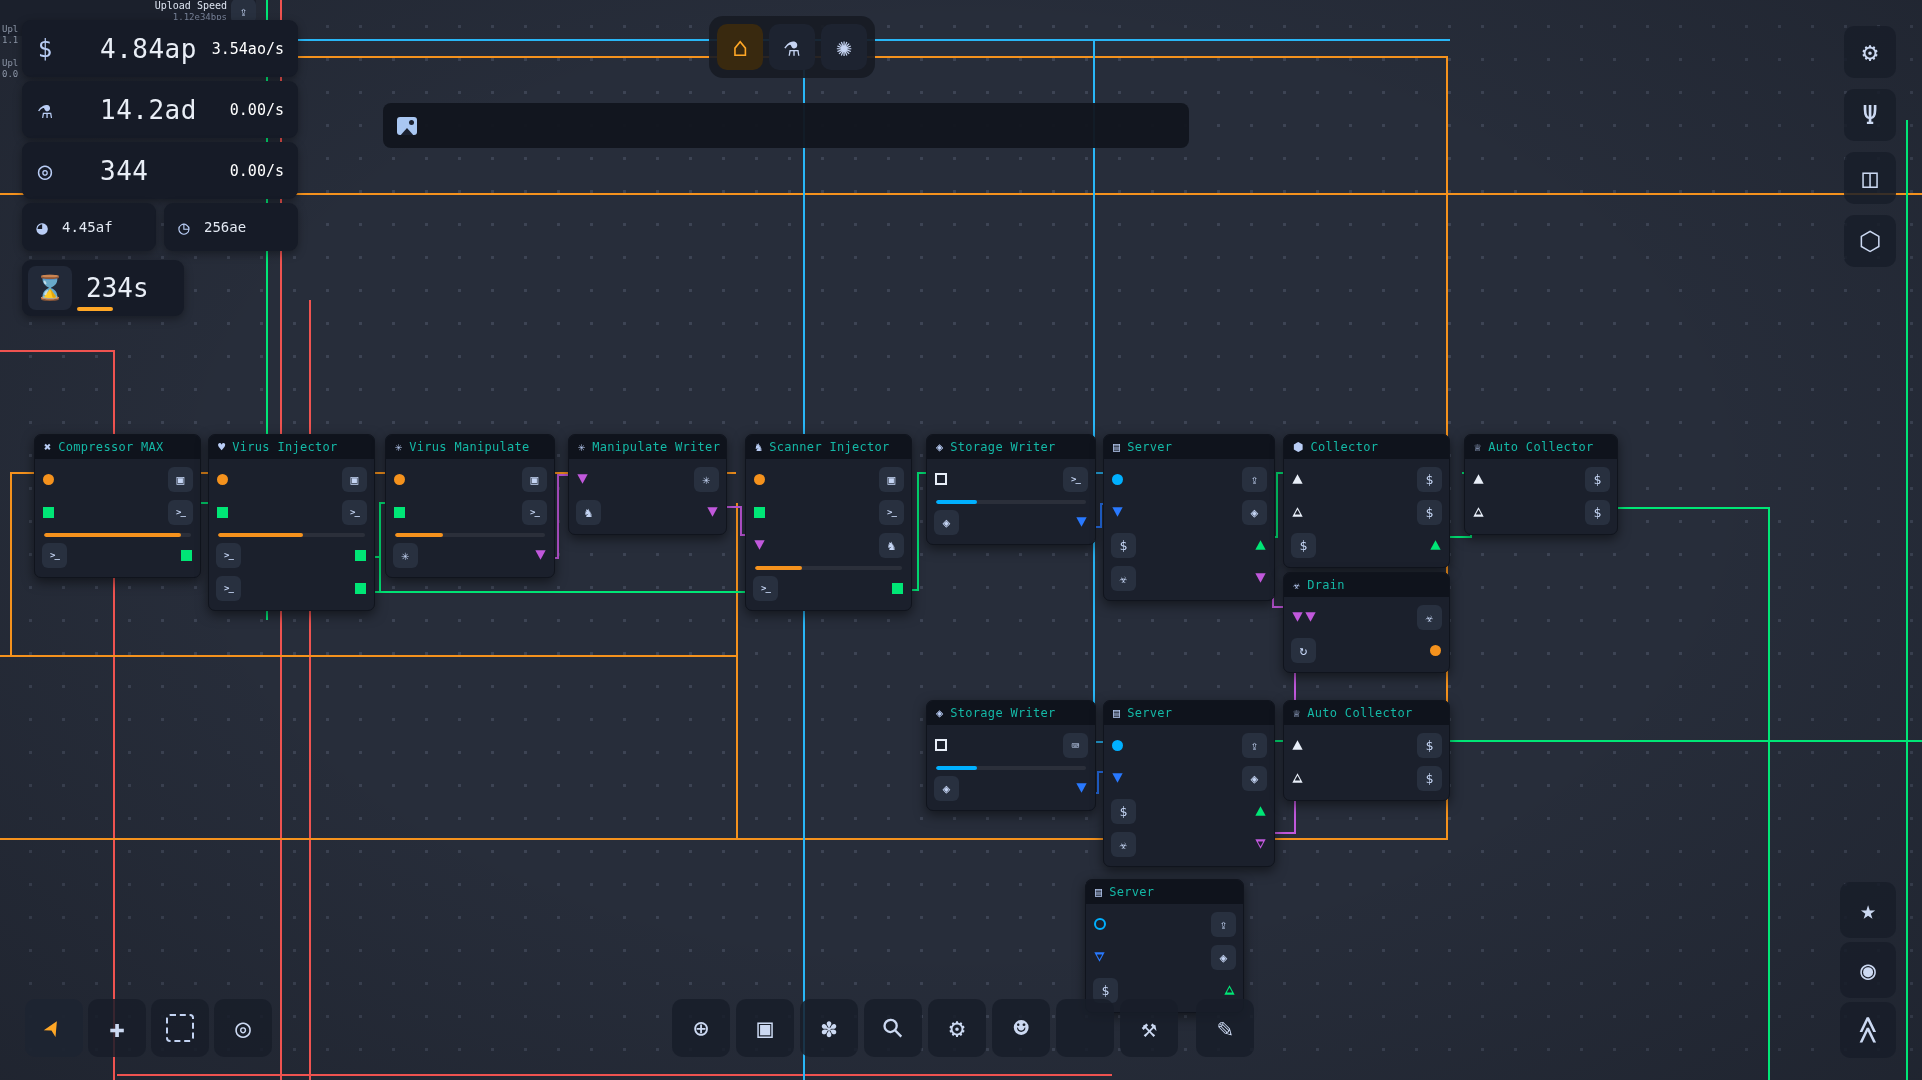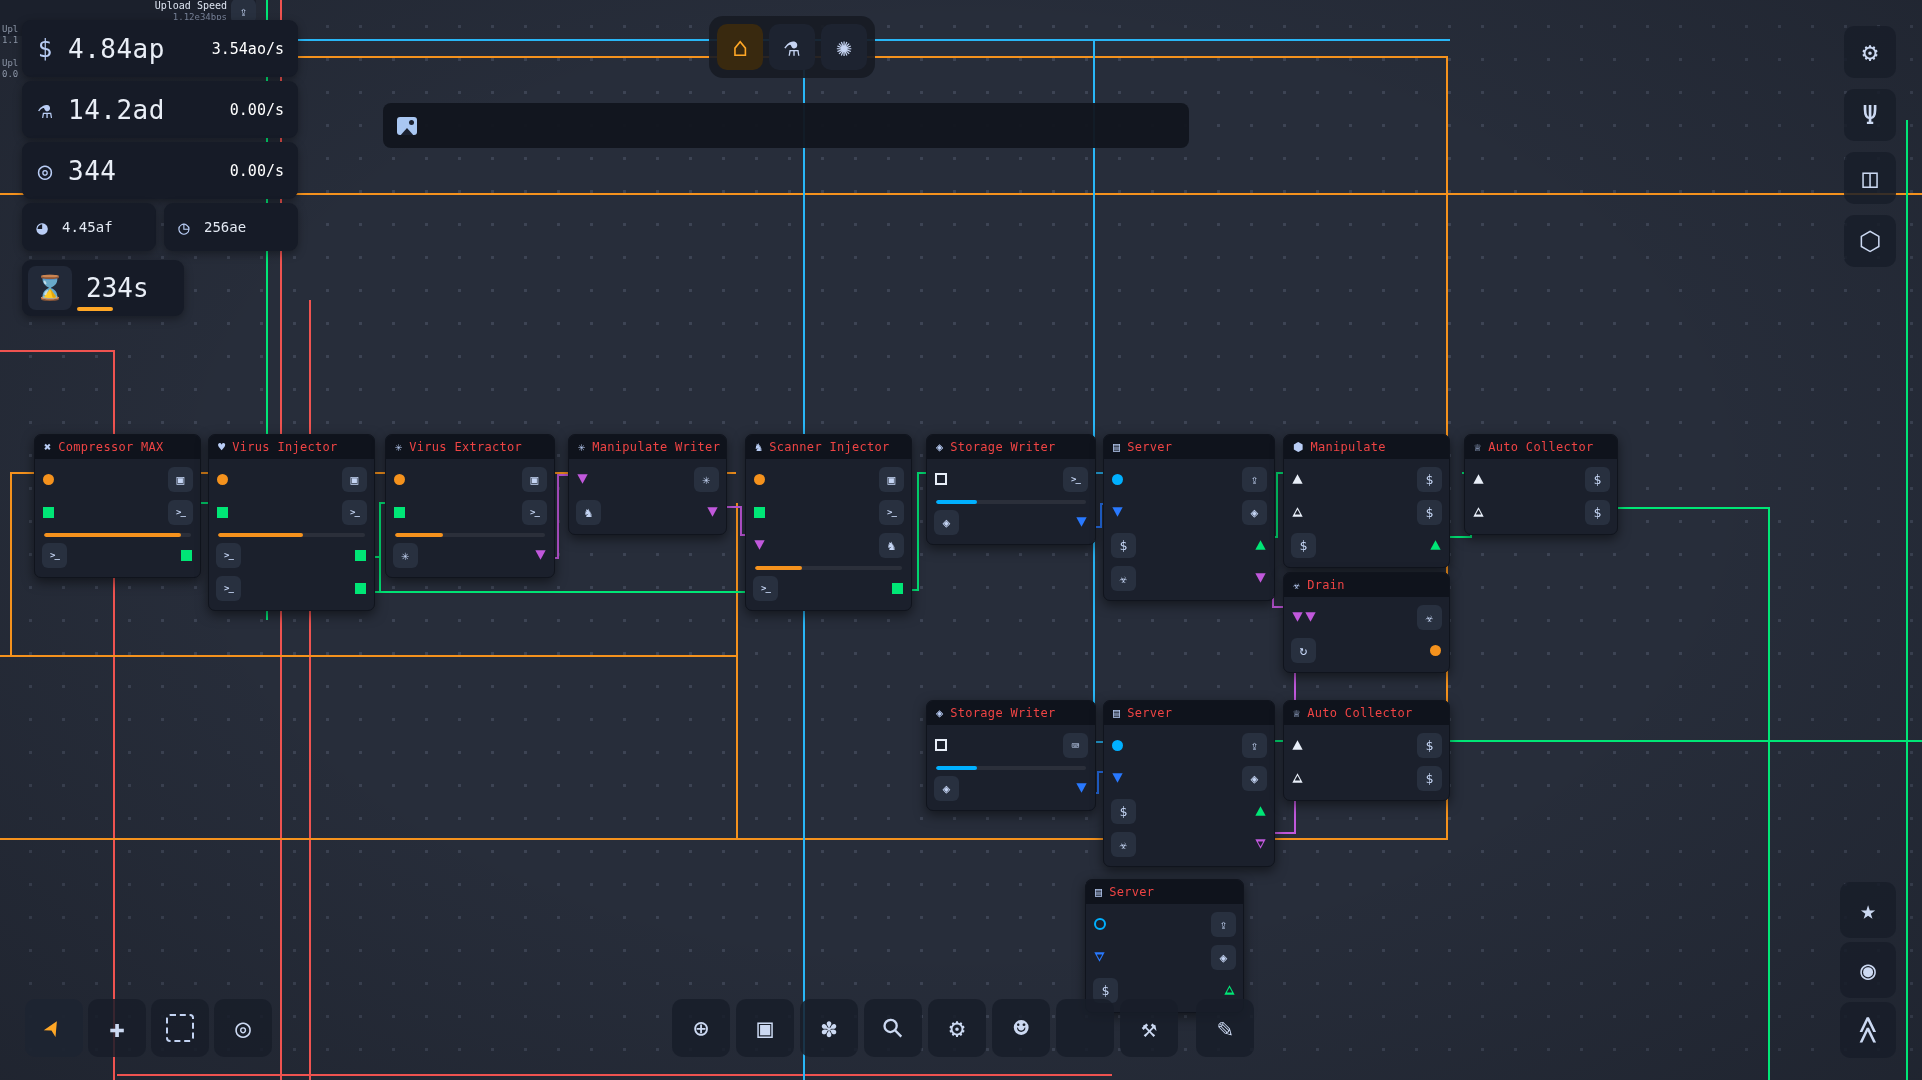--- a/index.html
+++ b/index.html
@@ -10,21 +10,21 @@
     font-family:"DejaVu Sans Mono","Liberation Mono",monospace;color:#d8dfee;}
   #stage::after{content:"";position:absolute;inset:0;pointer-events:none;
     background:radial-gradient(ellipse at 50% 45%,rgba(0,0,0,0) 55%,rgba(10,12,18,.25) 100%);}
   .wire{position:absolute;z-index:1;}
   
   .node{position:absolute;z-index:5;background:#1b202c;border-radius:7px;
     box-shadow:0 4px 12px rgba(0,0,0,.5);border:1px solid #10141d;}
   .nhead{display:flex;align-items:center;gap:7px;background:#0f131c;
     border-radius:6px 6px 0 0;padding:4px 9px;min-height:16px;}
   .nhead .hic{color:#b9cdf5;font-size:12px;line-height:1;}
-  .nhead .ttl{font-size:12px;color:#ef4444;white-space:nowrap;letter-spacing:.3px;}
+  .nhead .ttl{font-size:12px;color:#14b8a6;white-space:nowrap;letter-spacing:.3px;}
   .nbody{padding:5px 0 7px;display:flex;flex-direction:column;gap:3px;}
   .row{display:flex;align-items:center;min-height:30px;}
   .txt{flex:1;min-width:0;padding:0 7px;}
   .t-r{text-align:right;} .t-l{text-align:left;}
   .lbl{font-size:10px;color:#dce3f0;line-height:1.3;white-space:nowrap;}
   .sub{font-size:9px;color:#79839a;line-height:1.2;white-space:nowrap;}
   .tile{width:25px;height:25px;flex:none;border-radius:6px;background:#28303f;
     display:flex;align-items:center;justify-content:center;
     font-size:13px;color:#c5d5f4;line-height:1;}
   .tile.term{font-size:9px;font-weight:bold;letter-spacing:-1px;}
@@ -36,21 +36,21 @@
   .p-tri-down{clip-path:polygon(3% 6%,97% 6%,50% 94%);}
   .p-hollow-rim{position:absolute;inset:2.6px;background:#1b202c;clip-path:inherit;border-radius:inherit;}
   .barrow{padding:0 9px;}
   .bl{display:flex;justify-content:space-between;font-size:9.5px;color:#b7c0d2;margin-bottom:3px;}
   .track{height:4px;border-radius:2px;background:rgba(255,255,255,.07);overflow:hidden;}
   .fill{height:100%;border-radius:2px;}
   
   .panel-box{position:absolute;z-index:30;background:#161b27;border-radius:9px;
     box-shadow:0 3px 8px rgba(0,0,0,.35);display:flex;align-items:center;}
   .res-ic{font-size:24px;color:#b9cdf5;width:46px;text-align:center;flex:none;}
-  .res-val{font-size:26px;color:#e9eef6;letter-spacing:.5px;}
+  .res-val{font-size:26px;color:#e9eef6;letter-spacing:.5px;margin-left:32px;}
   .res-rate{margin-left:auto;padding-right:14px;font-size:15px;color:#ffffff;}
   .res-sm-val{font-size:14px;color:#e3e9f3;}
   #timerbox .ictile{width:44px;height:44px;border-radius:8px;background:#222938;
     display:flex;align-items:center;justify-content:center;font-size:24px;color:#ffa726;margin-left:6px;}
   #timerval{font-size:26px;color:#e9eef6;margin-left:14px;}
   #timerbar{position:absolute;left:55px;bottom:5px;width:36px;height:4px;border-radius:2px;background:#ffa726;}
   
   #topnav{position:absolute;z-index:40;left:709px;top:16px;display:flex;gap:6px;
     background:rgba(23,27,36,.92);border-radius:14px;padding:8px;}
   #topnav .navbtn{width:46px;height:46px;border-radius:10px;background:#1d2330;
@@ -299,21 +299,21 @@
               <div class="lbl"></div>
       <div class="sub"></div>
             </div>
             <span class="port p-square" style="background: rgb(0, 230, 118);"></span>
           </div>
         </div>
       </div>
       <div class="node" style="left: 385px; top: 434px; width: 168px;">
         <div class="nhead">
           <span class="hic">✳</span>
-    <span class="ttl">Virus Extractor</span>
+    <span class="ttl">Virus Manipulate</span>
         </div>
         <div class="nbody">
           <div class="row in">
             <span class="port p-circle" style="background: rgb(245, 146, 29);"></span>
             <div class="txt t-r">
               <div class="lbl"></div>
       <div class="sub"></div>
             </div>
             <span class="tile">▣</span>
           </div>
@@ -486,21 +486,21 @@
               <div class="lbl"></div>
       <div class="sub"></div>
             </div>
             <span class="port p-tri-down" style="background: rgb(193, 88, 220);"></span>
           </div>
         </div>
       </div>
       <div class="node" style="left: 1283px; top: 434px; width: 165px;">
         <div class="nhead">
           <span class="hic">⬢</span>
-    <span class="ttl">Manipulate</span>
+    <span class="ttl">Collector</span>
         </div>
         <div class="nbody">
           <div class="row in">
             <span class="port p-tri-up" style="background: rgb(232, 238, 248);"></span>
             <div class="txt t-r">
               <div class="lbl"></div>
       <div class="sub"></div>
             </div>
             <span class="tile">$</span>
           </div>

